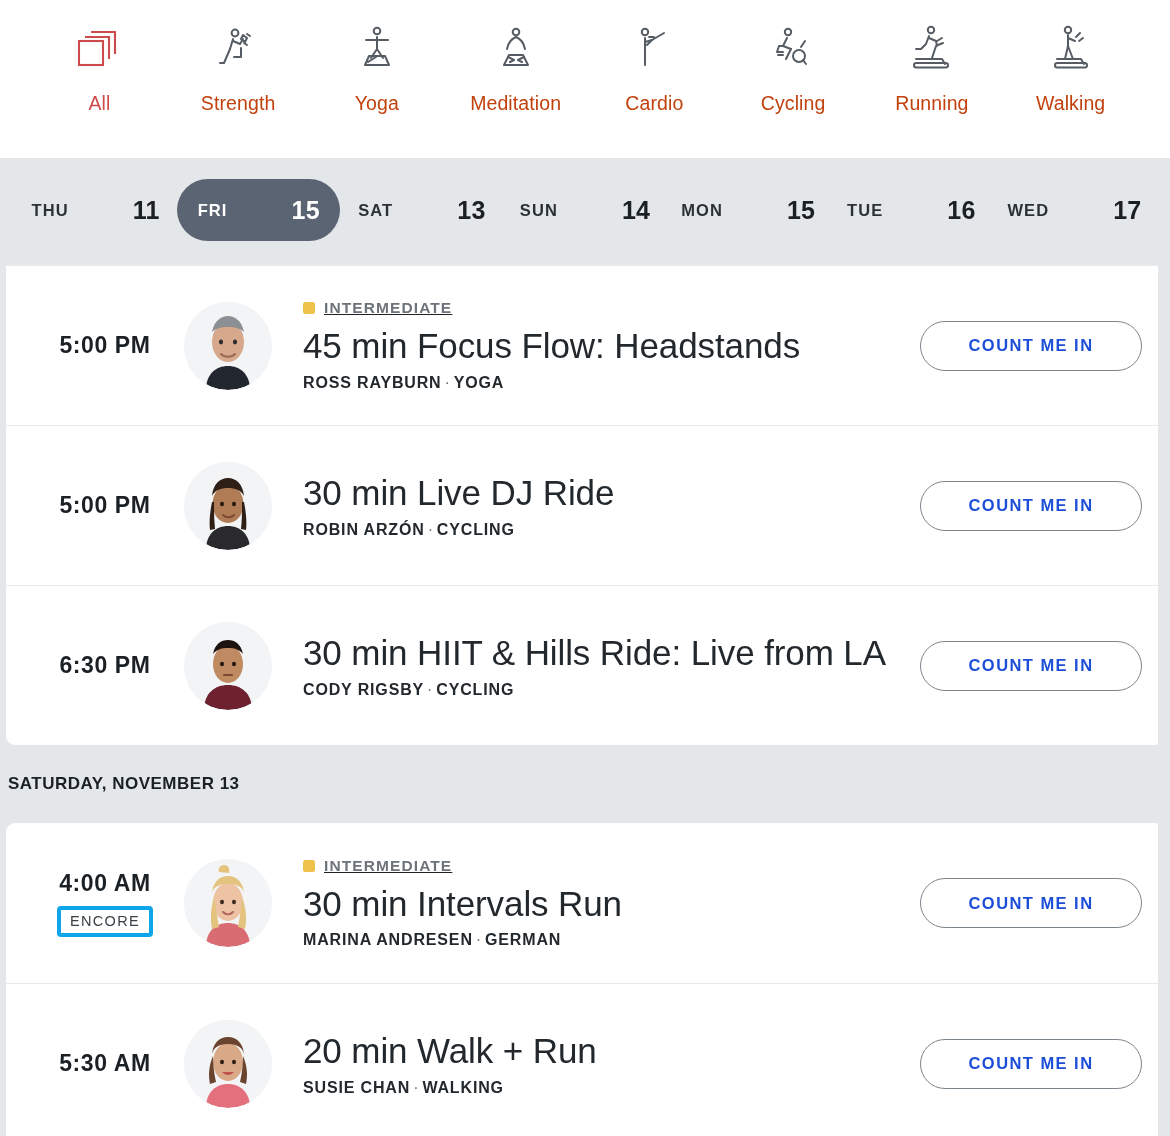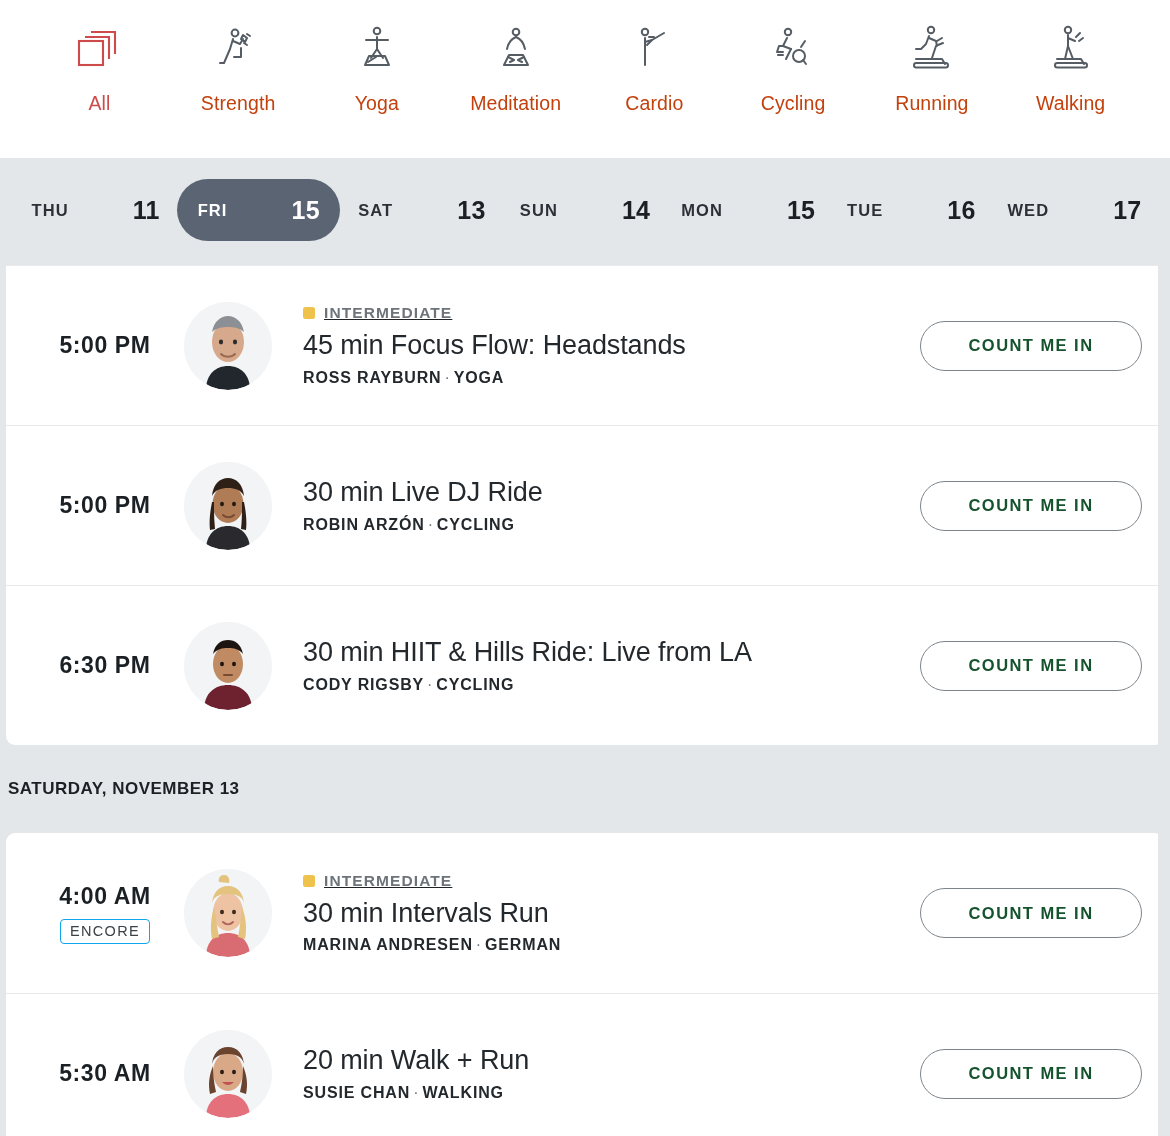--- a/index.html
+++ b/index.html
@@ -131,21 +131,21 @@
     padding-left: 20px;
   }
   .time-text {
     font-size: 23px;
     font-weight: bold;
     letter-spacing: 0.6px;
     color: #1b2025;
     white-space: nowrap;
   }
   .encore-badge {
-    border: 1px solid #0ea5e9;
+    border: 4px solid #0ea5e9;
     border-radius: 4px;
     font-size: 14.5px;
     letter-spacing: 1.3px;
     color: #3a4147;
     padding: 3px 9px 4px 9px;
     white-space: nowrap;
   }
 
   
   .avatar {
@@ -182,21 +182,21 @@
     background: #EFC24B;
     flex: 0 0 12px;
   }
   .diff-label {
     font-size: 15.5px;
     font-weight: bold;
     letter-spacing: 1.1px;
     color: #6c737a;
   }
   .class-title {
-    font-size: 27px;
+    font-size: 35px;
     color: #23282d;
     letter-spacing: -0.1px;
     line-height: 1.18;
     white-space: nowrap;
   }
   .meta {
     margin-top: 7px;
     font-size: 16px;
     font-weight: bold;
     letter-spacing: 0.85px;
@@ -210,28 +210,28 @@
     flex: 0 0 222px;
     width: 222px;
     height: 50px;
     border: 1.6px solid #7d858c;
     background: #ffffff;
     border-radius: 30px;
     font-family: "Liberation Sans", sans-serif;
     font-size: 16.5px;
     font-weight: bold;
     letter-spacing: 1.45px;
-    color: #14532d;
+    color: #1d4ed8;
     cursor: pointer;
     margin-left: 20px;
   }
 
   
   .section-header {
-    height: 88px;
+    height: 78px;
     display: flex;
     align-items: center;
     padding-left: 2px;
     font-size: 17px;
     font-weight: bold;
     letter-spacing: 0.5px;
     color: #1b2025;
   }
 
   

